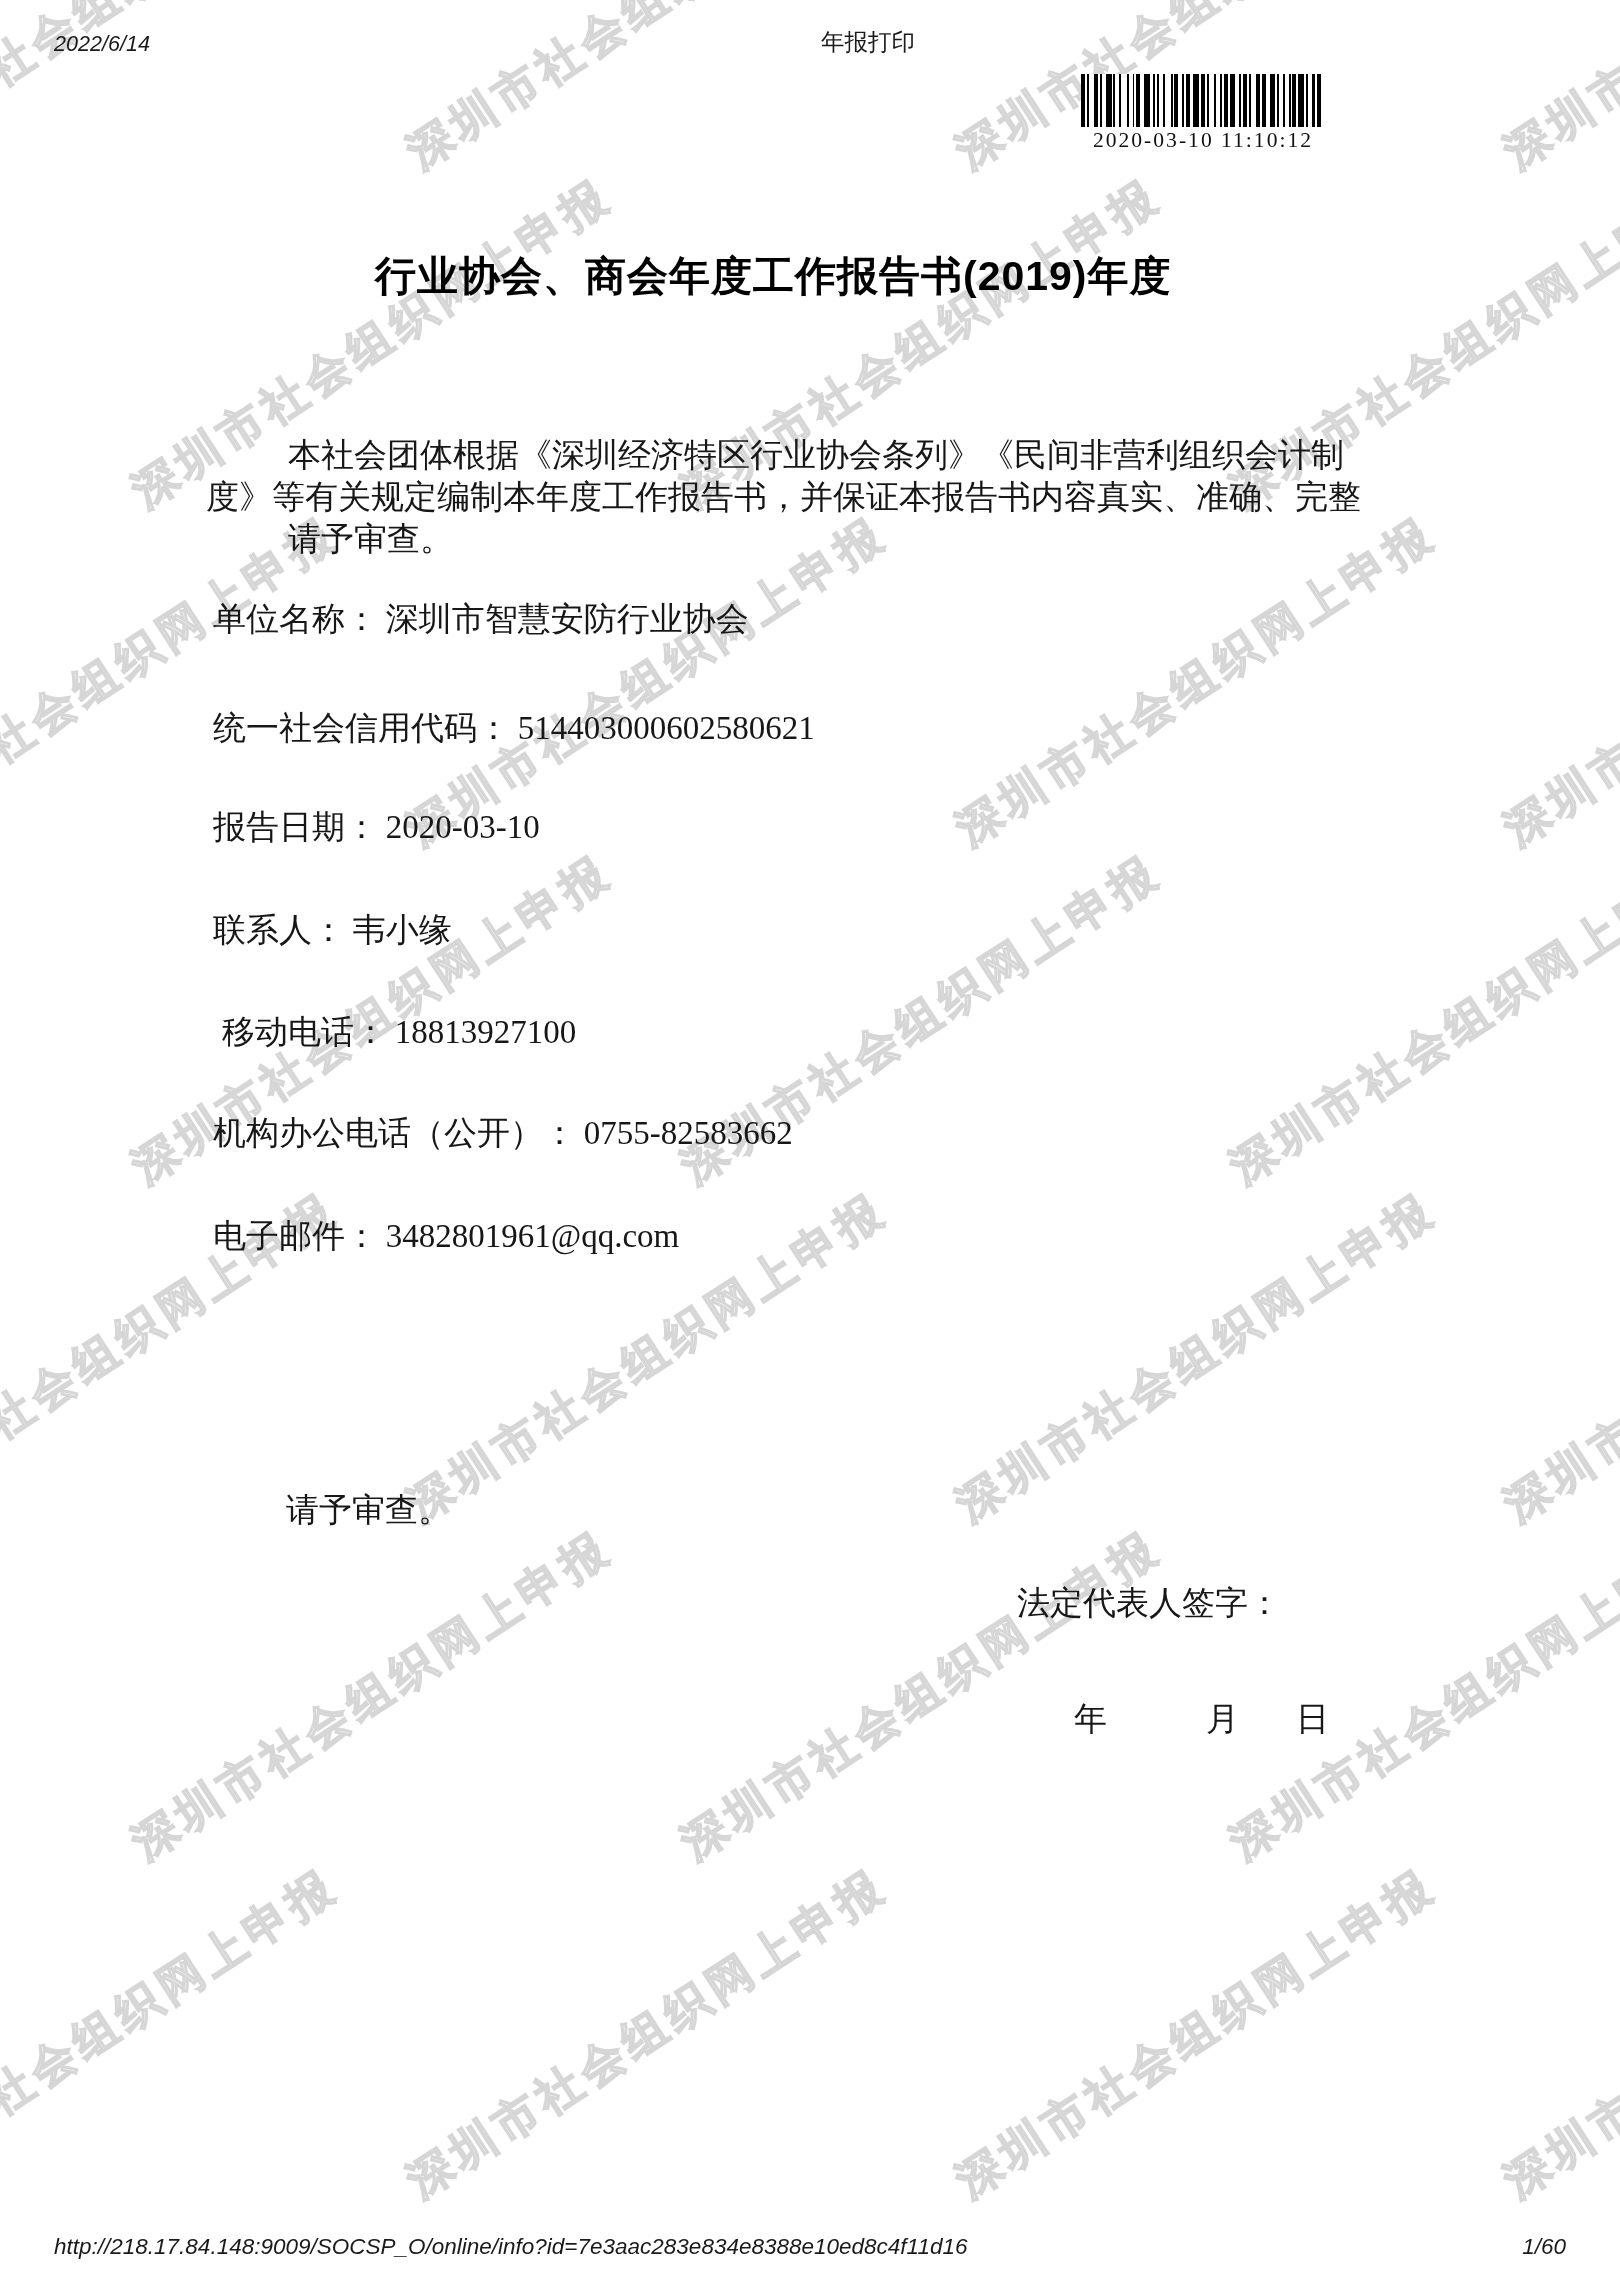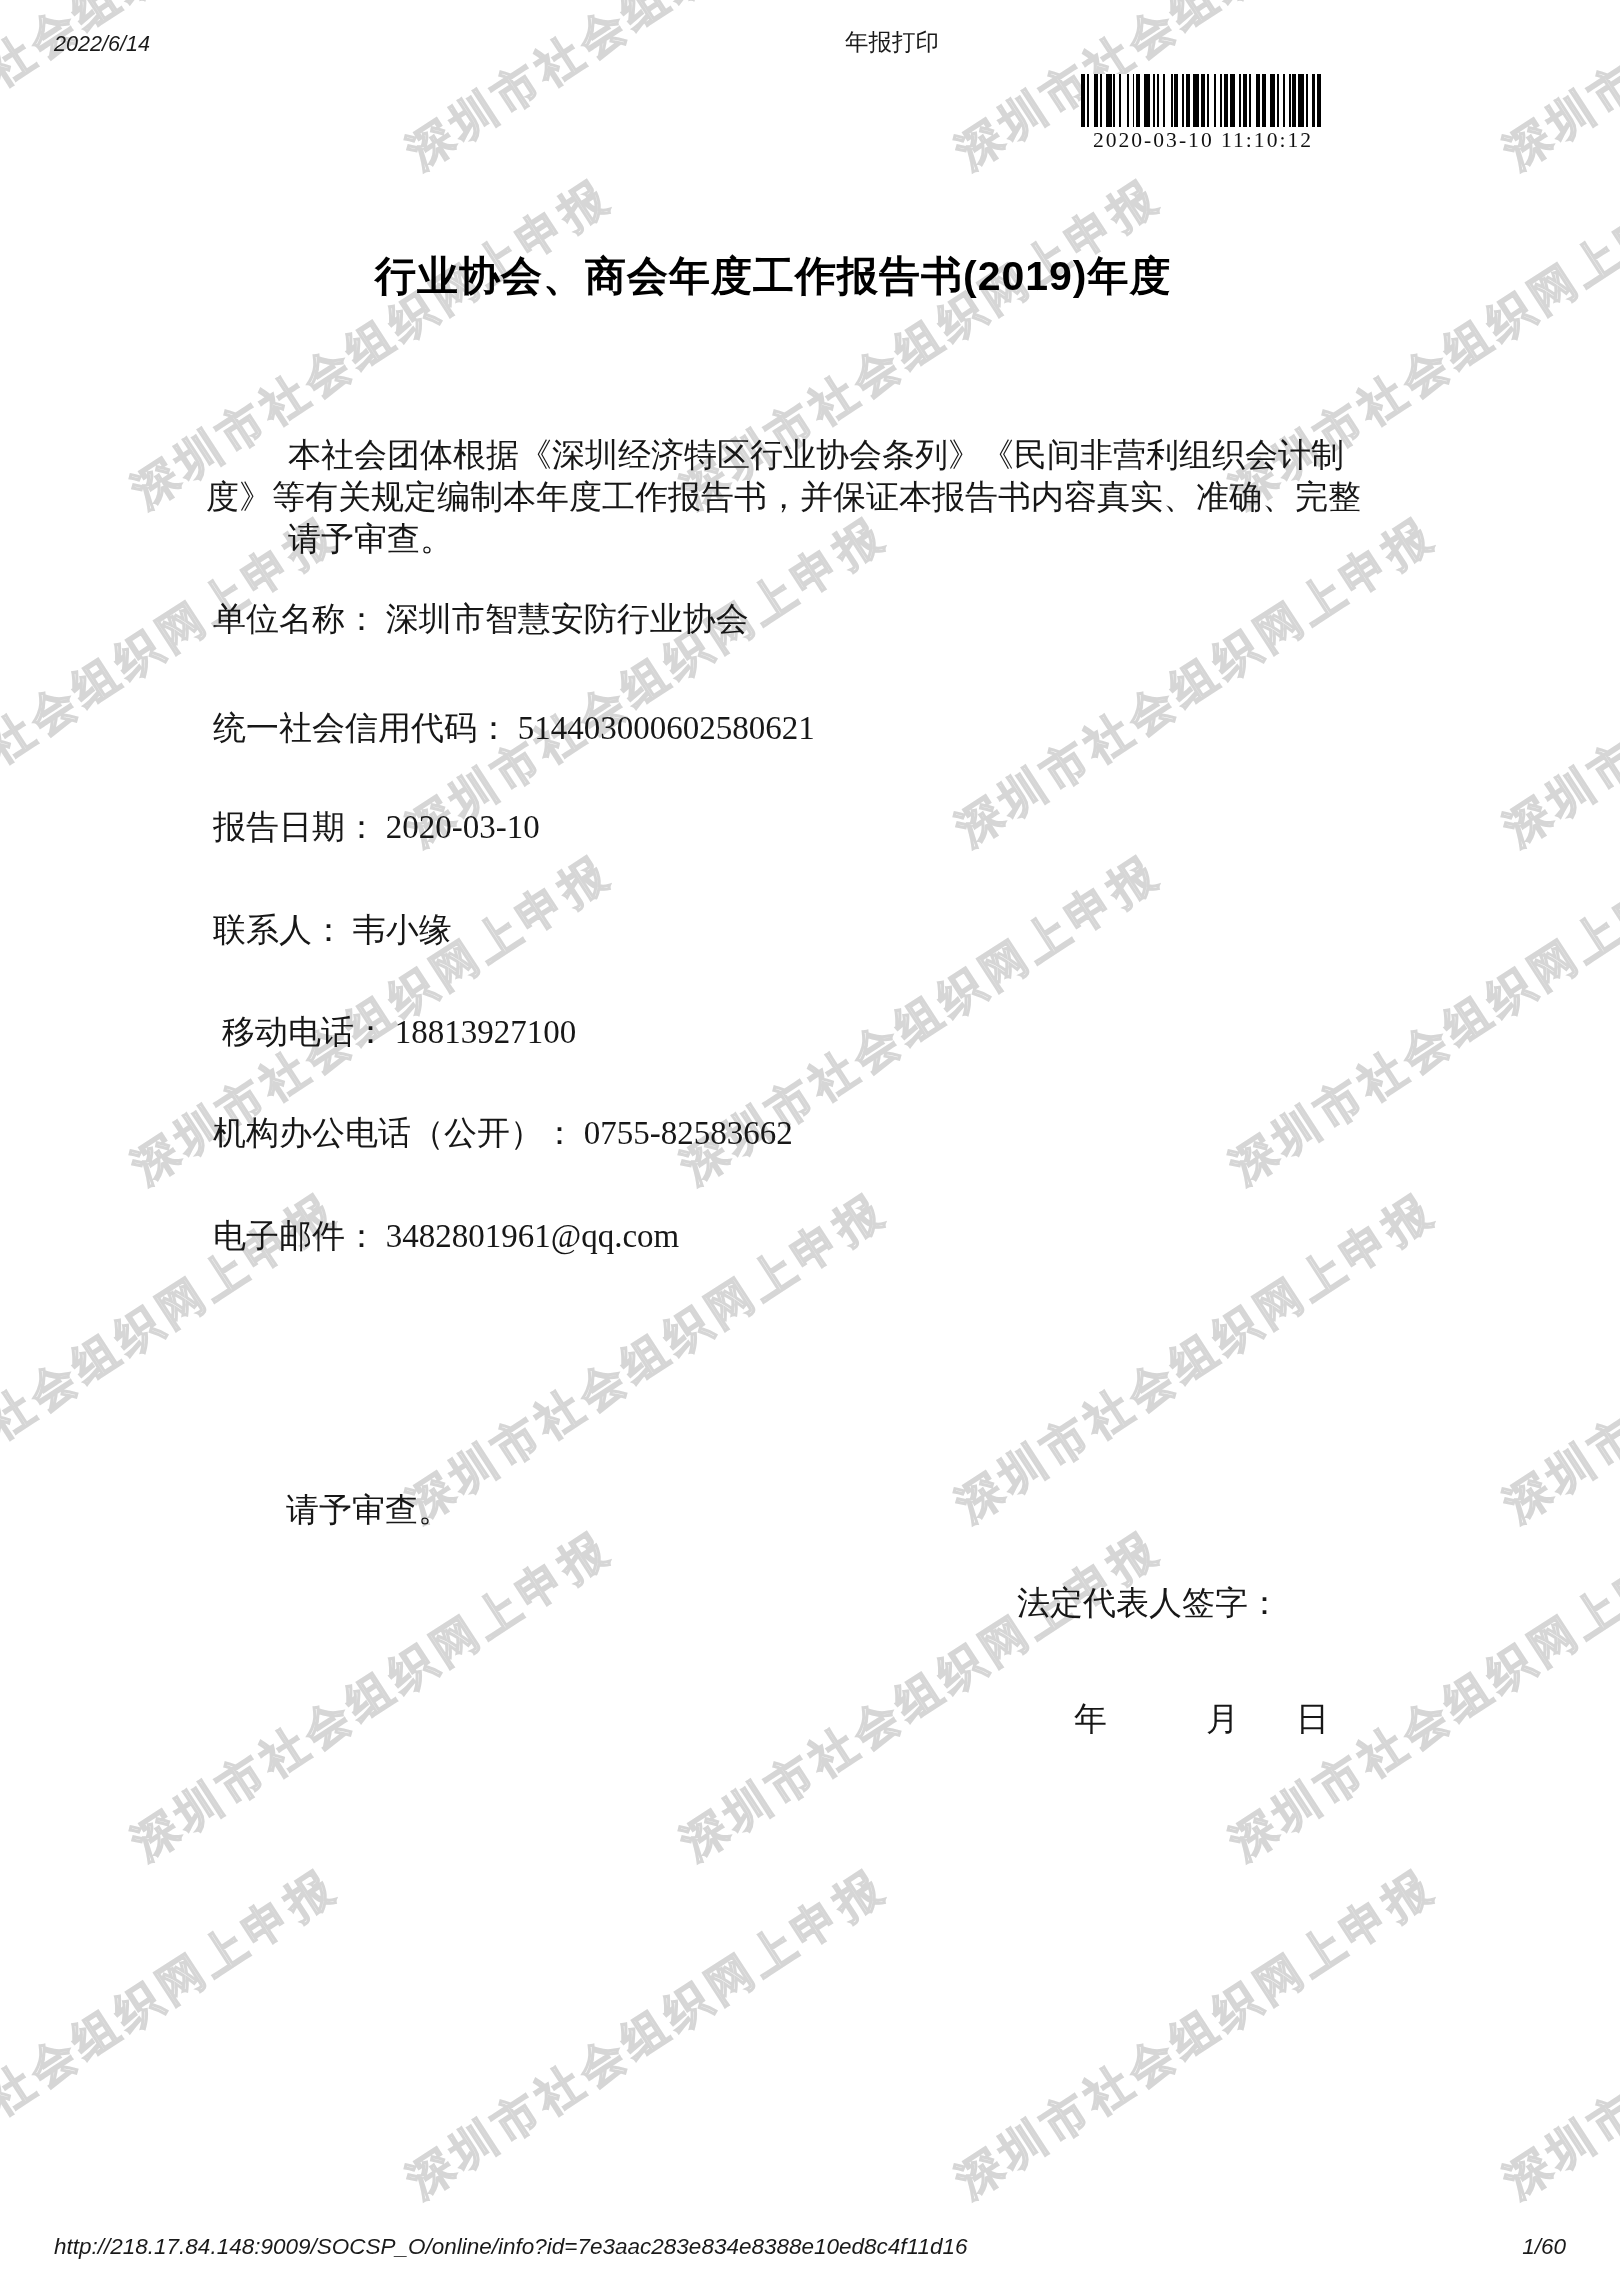--- a/index.html
+++ b/index.html
@@ -88,21 +88,21 @@
       <span class="wm" style="left: 1235px; top: 1818px;">深圳市社会组织网上申报</span>
       <span class="wm" style="left: -137px; top: 2156px;">深圳市社会组织网上申报</span>
       <span class="wm" style="left: 412px; top: 2156px;">深圳市社会组织网上申报</span>
       <span class="wm" style="left: 961px; top: 2156px;">深圳市社会组织网上申报</span>
       <span class="wm" style="left: 1509px; top: 2156px;">深圳市社会组织网上申报</span>
     </div>
 
   <div class="layer">
 
     <div class="abs sans hdr" style="left:54px;top:31px;">2022/6/14</div>
-    <div class="abs serif hdr-cn" style="left:821px;top:29px;margin-left:24px;">年报打印</div>
+    <div class="abs serif hdr-cn" style="left:821px;top:29px;">年报打印</div>
 
     <div id="barcode" class="abs">
         <div class="bar" style="width: 3.8px; background: rgb(0, 0, 0);"></div>
         <div class="bar" style="width: 1.9px; background: rgb(255, 255, 255);"></div>
         <div class="bar" style="width: 1.9px; background: rgb(0, 0, 0);"></div>
         <div class="bar" style="width: 5.8px; background: rgb(255, 255, 255);"></div>
         <div class="bar" style="width: 3.8px; background: rgb(0, 0, 0);"></div>
         <div class="bar" style="width: 1.9px; background: rgb(255, 255, 255);"></div>
         <div class="bar" style="width: 1.9px; background: rgb(0, 0, 0);"></div>
         <div class="bar" style="width: 3.8px; background: rgb(255, 255, 255);"></div>

